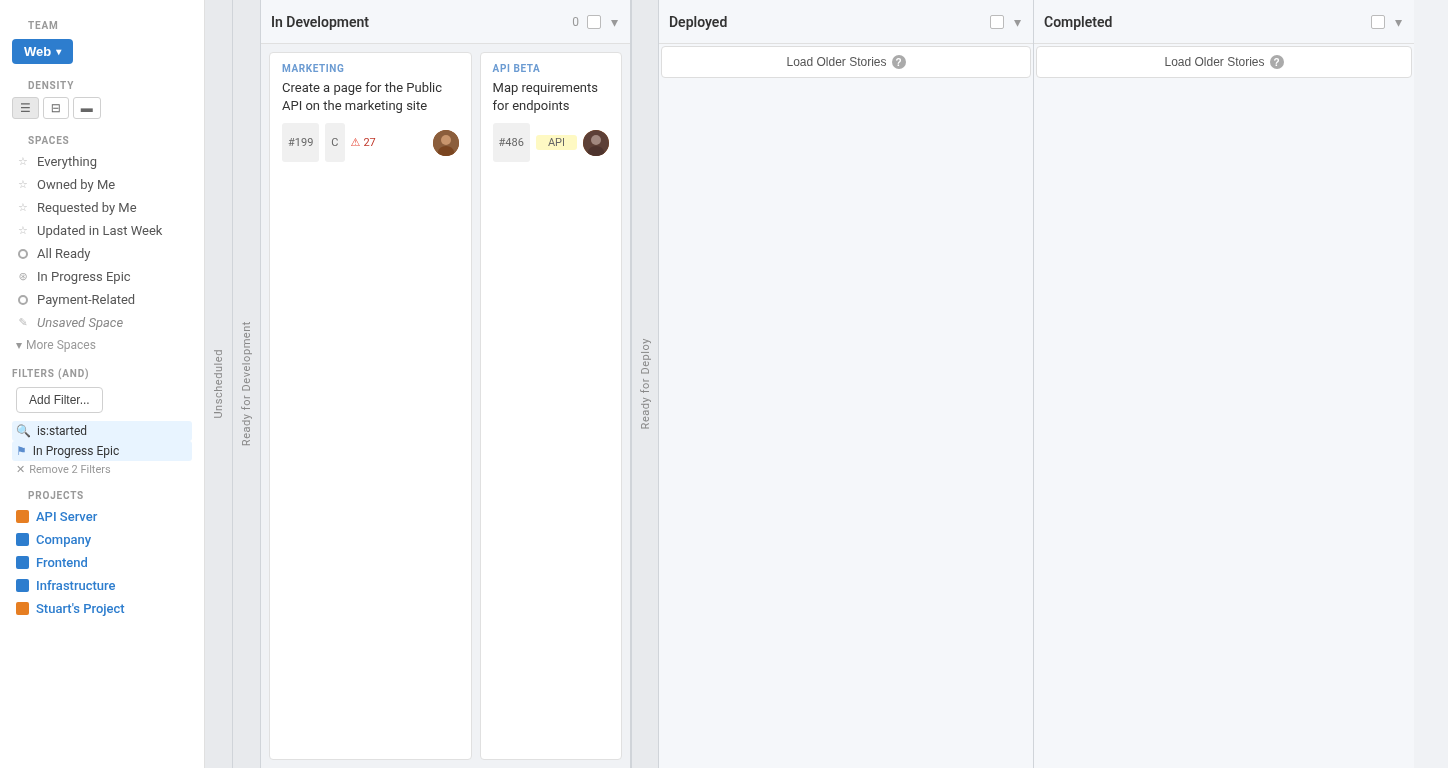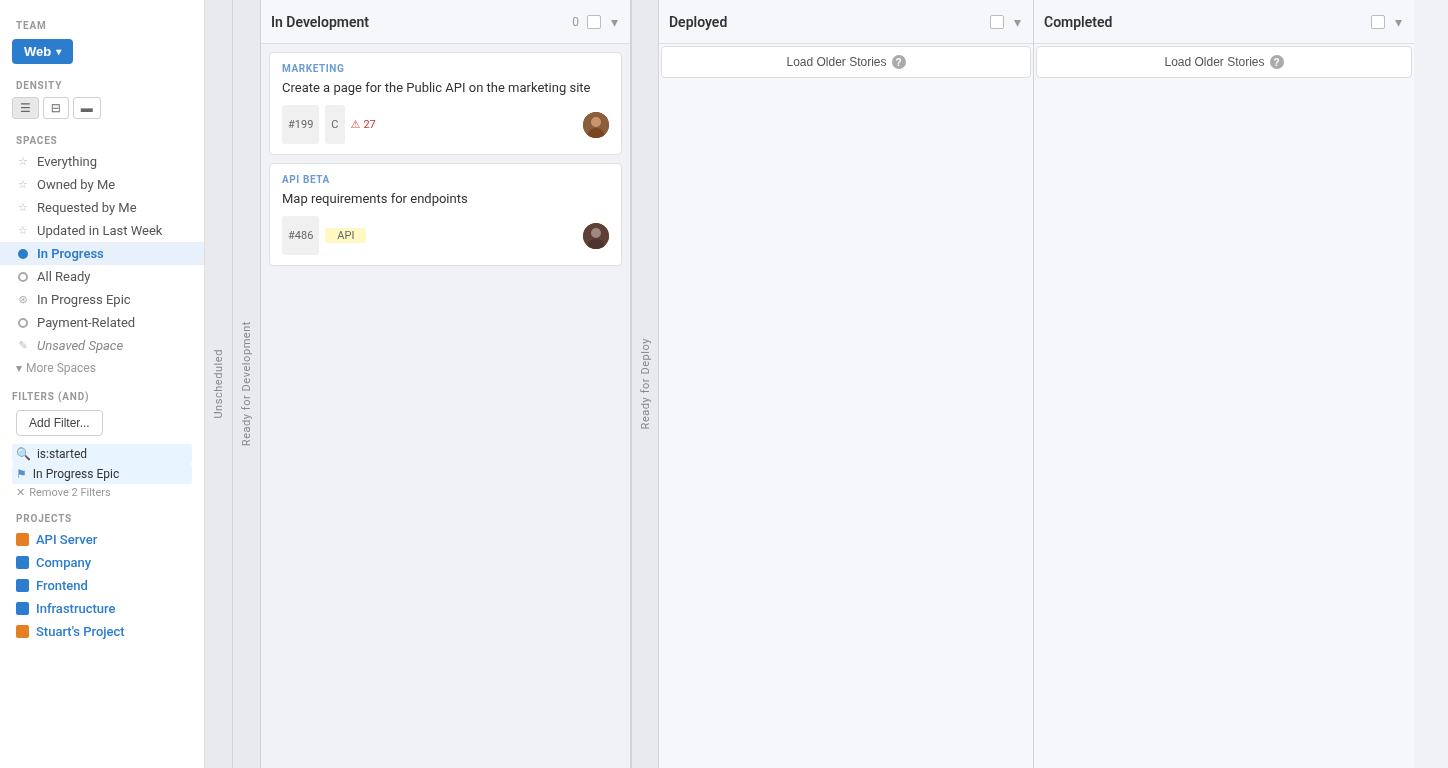--- a/index.html
+++ b/index.html
@@ -15,21 +15,21 @@
       padding: 12px 0;
       display: flex;
       flex-direction: column;
     }
 
     .sidebar-section-label {
       font-size: 10px;
       font-weight: 700;
       color: #999;
       letter-spacing: 0.08em;
-      padding: 8px 16px 4px;
+      padding: 8px 28px 4px;
       text-transform: uppercase;
     }
 
     .team-row {
       display: flex;
       align-items: flex-end;
       padding: 4px 12px 8px;
     }
 
     .team-btn {
@@ -256,21 +256,21 @@
       border: none;
       cursor: pointer;
       color: #999;
       font-size: 14px;
       padding: 0 2px;
     }
 
     .column-cards {
       padding: 8px;
       display: flex;
-      flex-direction: column;
+      flex-direction: row;
       gap: 8px;
       flex: 1;
     }
 
     .story-card {
       background: #fff;
       border-radius: 4px;
       border: 1px solid #e0e0e0;
       padding: 10px 12px;
       cursor: pointer;
@@ -424,26 +424,20 @@
     <span class="icon star-icon">☆</span>
     <span>Owned by Me</span>
   </div>
   <div class="sidebar-nav-item">
     <span class="icon star-icon">☆</span>
     <span>Requested by Me</span>
   </div>
   <div class="sidebar-nav-item">
     <span class="icon star-icon">☆</span>
     <span>Updated in Last Week</span>
-  </div>
-  <div class="sidebar-nav-item active">
-    <span class="icon">
-        <span class="dot-icon"></span>
-      </span>
-    <span>In Progress</span>
   </div>
   <div class="sidebar-nav-item">
     <span class="icon">
         <span class="circle-icon"></span>
       </span>
     <span>All Ready</span>
   </div>
   <div class="sidebar-nav-item">
     <span class="icon rss-icon">⊛</span>
     <span>In Progress Epic</span>

